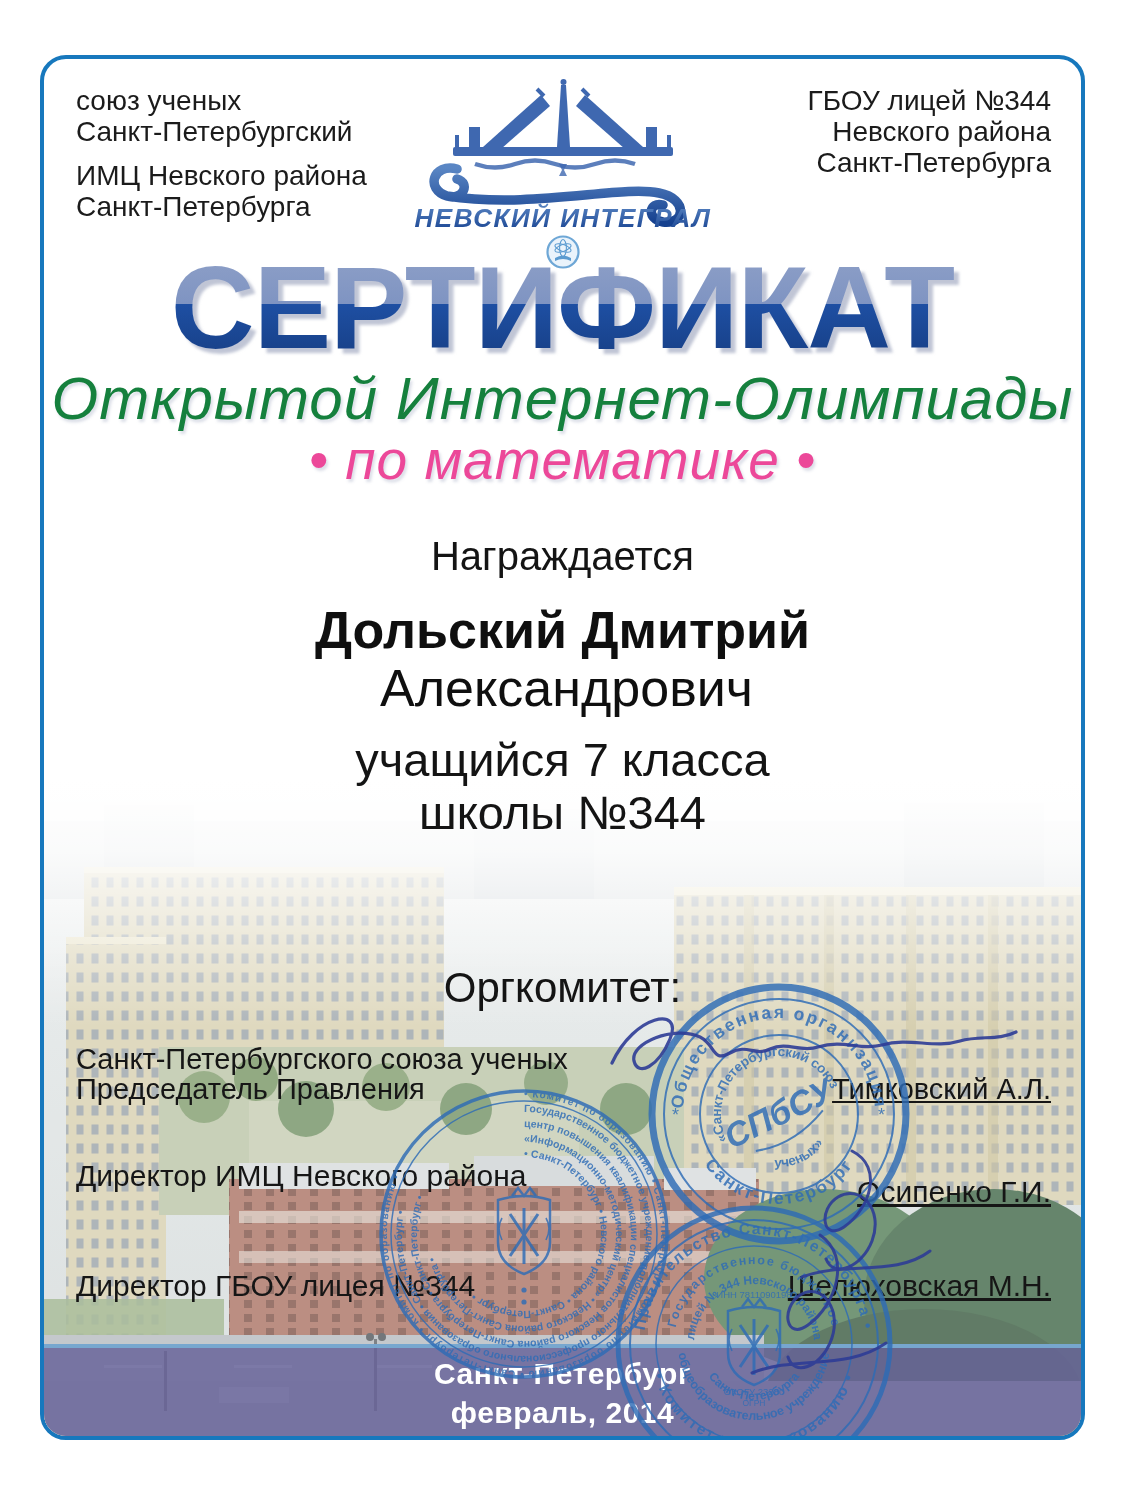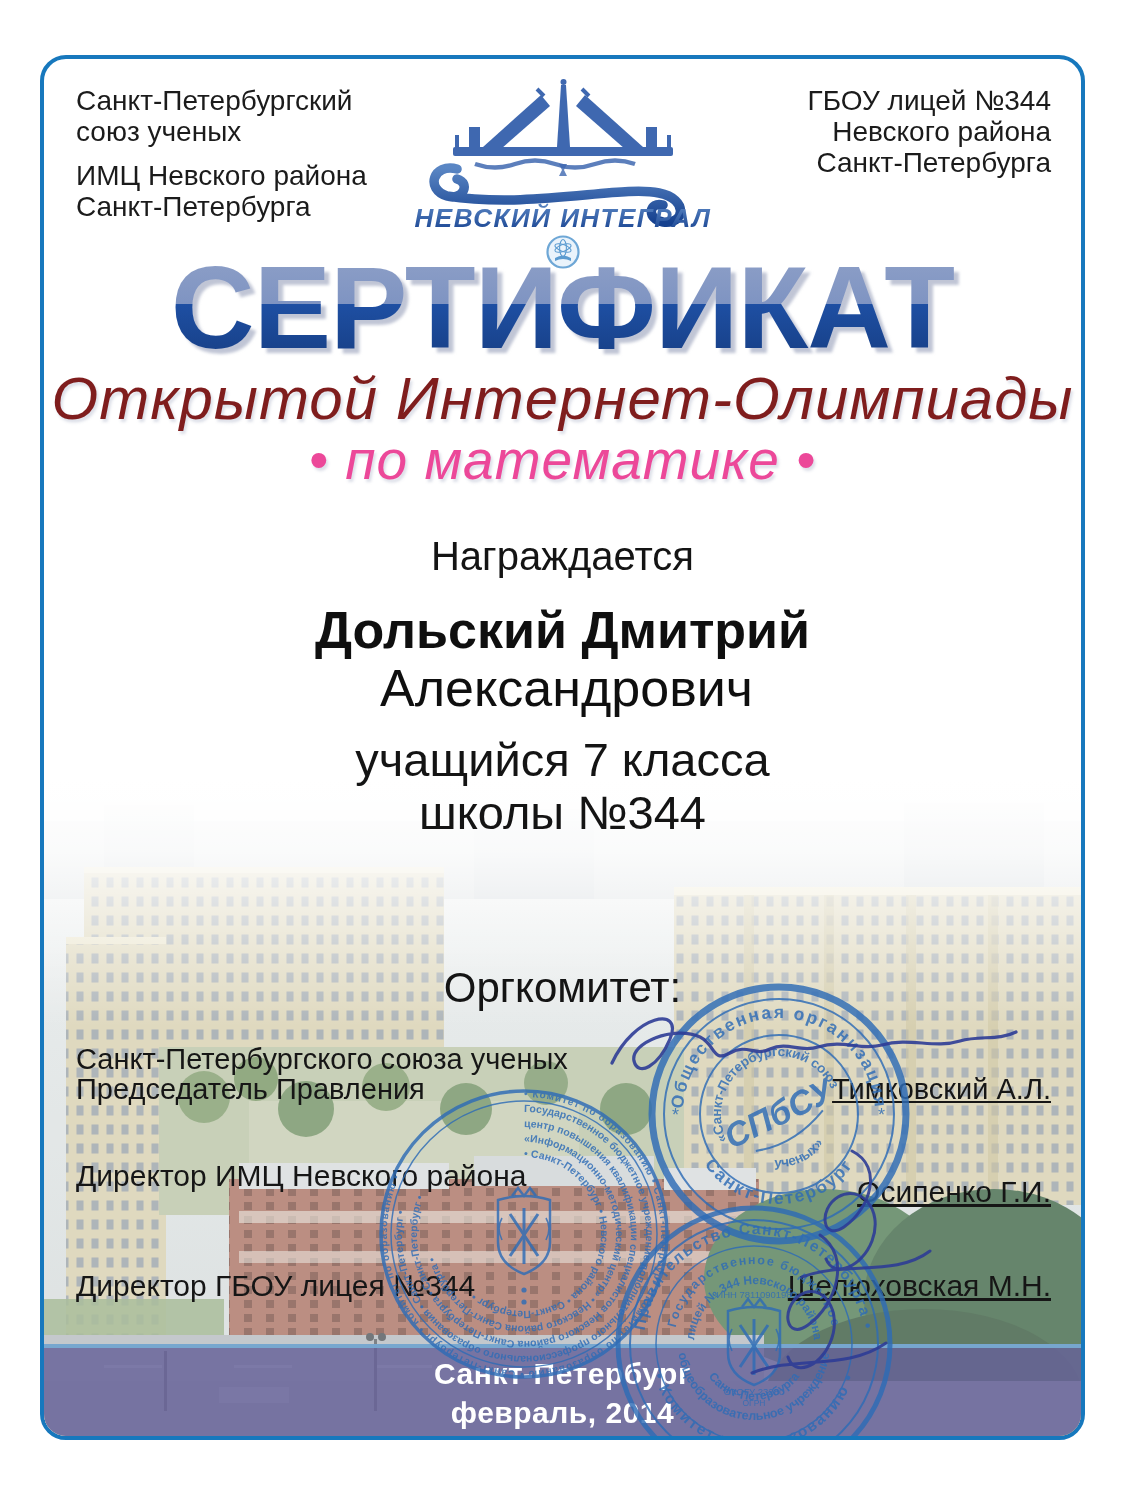--- a/index.html
+++ b/index.html
@@ -47,21 +47,21 @@
       background:linear-gradient(180deg,#8d9fc7 0%,#7f94c2 46%,#1e4fa3 46%,#173f85 100%);
       -webkit-background-clip:text;background-clip:text;color:transparent;
     }
   }
   .t-sub{
     font-size:64px;line-height:62px;margin-top:-4px;font-style:italic;font-weight:600;
     color:#1d3e96;text-shadow:2px 3px 3px rgba(140,150,180,.35);
   }
   .t-oly1{
     font-size:60px;line-height:64px;margin-top:6px;font-style:italic;letter-spacing:1px;
-    color:#7f1d1d;text-shadow:2px 3px 3px rgba(140,150,180,.3);
+    color:#15803d;text-shadow:2px 3px 3px rgba(140,150,180,.3);
   }
   .t-oly2{
     font-size:55px;line-height:58px;margin-top:0;font-style:italic;letter-spacing:1px;
     color:#ec4899;text-shadow:2px 3px 3px rgba(140,150,180,.3);
   }
   .t-award{font-size:40px;line-height:46px;margin-top:44px;color:#141414;}
   .t-name{font-size:52px;line-height:58px;margin-top:22px;font-weight:bold;color:#0f0f0f;}
   .t-name2{font-size:52px;line-height:58px;font-weight:normal;color:#0f0f0f;padding-left:8px;}
   .t-detail{font-size:47px;line-height:53px;margin-top:16px;color:#141414;}
   .t-detail2{font-size:47px;line-height:53px;color:#141414;}
@@ -168,22 +168,22 @@
     </svg>
   </div>
   <div class="photo-fade"></div>
 
   <div class="footer-band">
     <div class="footer-city">Санкт-Петербург</div>
     <div class="footer-date">февраль, 2014</div>
   </div>
 
   <div class="hdr hdr-left">
+    <div>союз ученых</div>
     <div>Санкт-Петербургский</div>
-    <div>союз ученых</div>
     <div class="org-gap">ИМЦ Невского района</div>
     <div>Санкт-Петербурга</div>
   </div>
   <div class="hdr hdr-right">
     <div>ГБОУ лицей №344</div>
     <div>Невского района</div>
     <div>Санкт-Петербурга</div>
   </div>
 
   <svg class="logo" width="300" height="205" viewBox="0 0 300 205">

